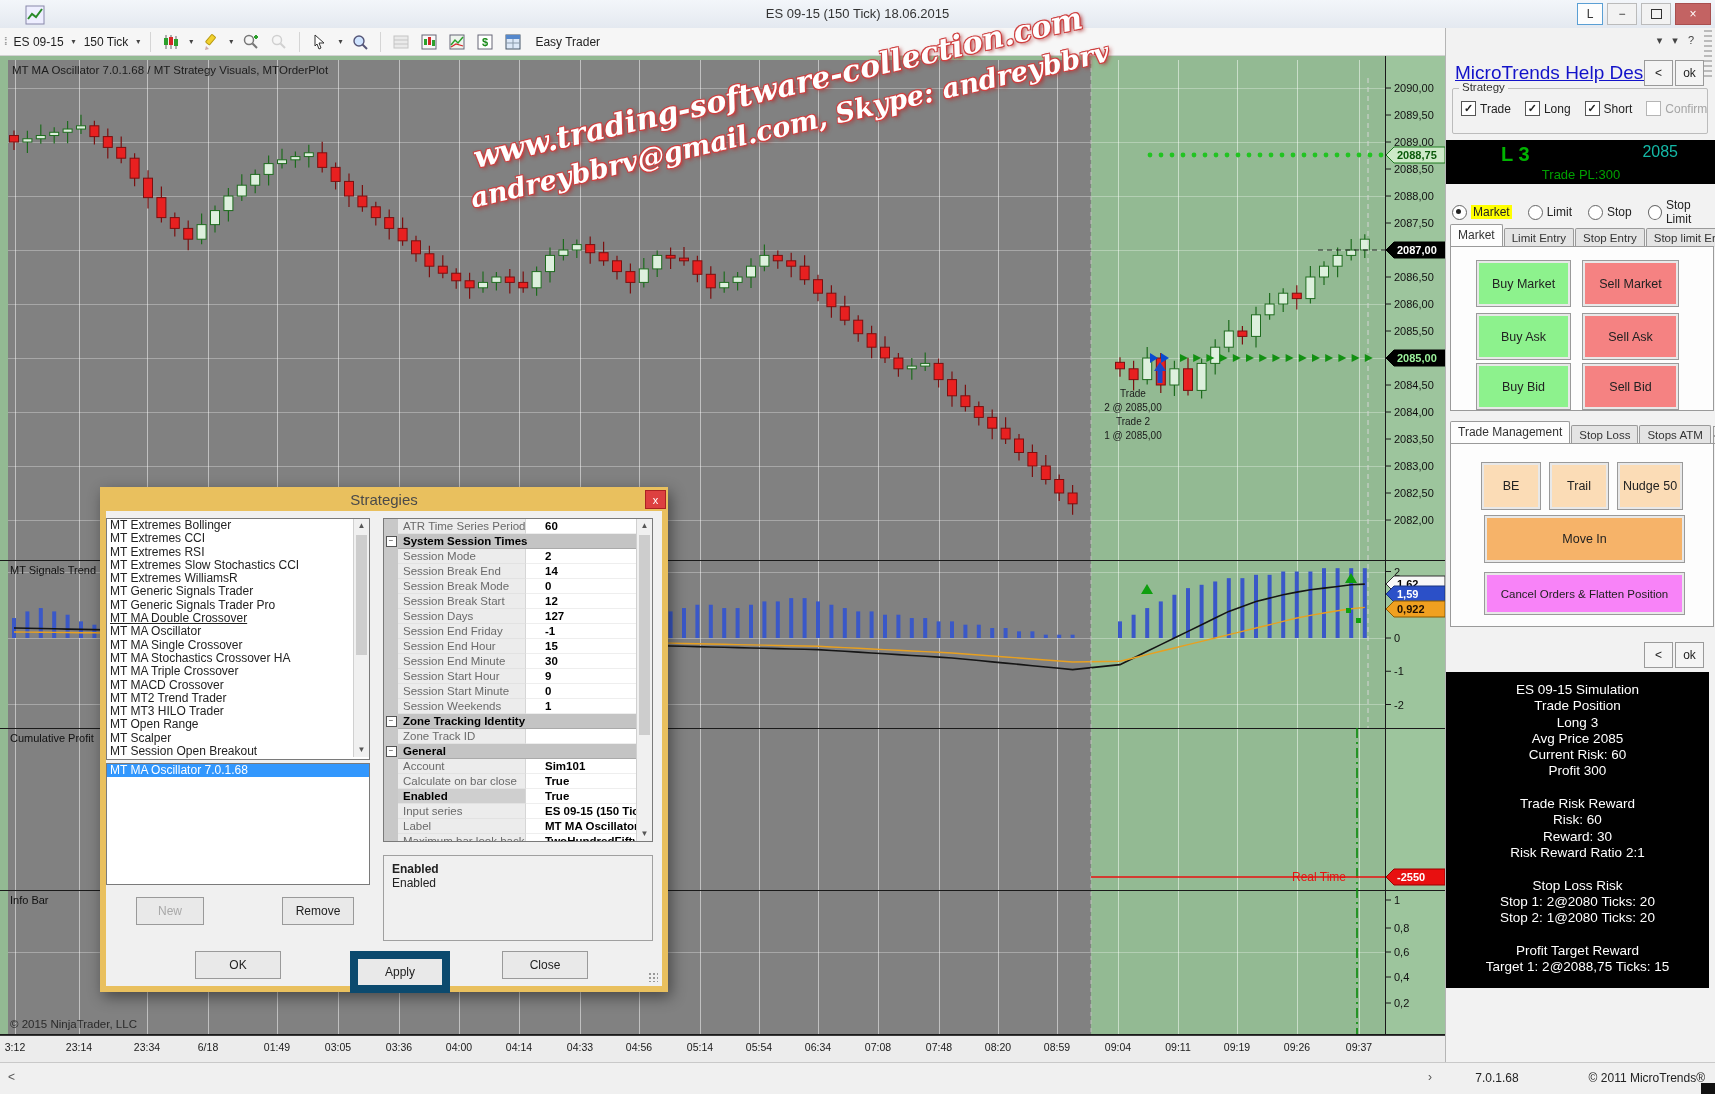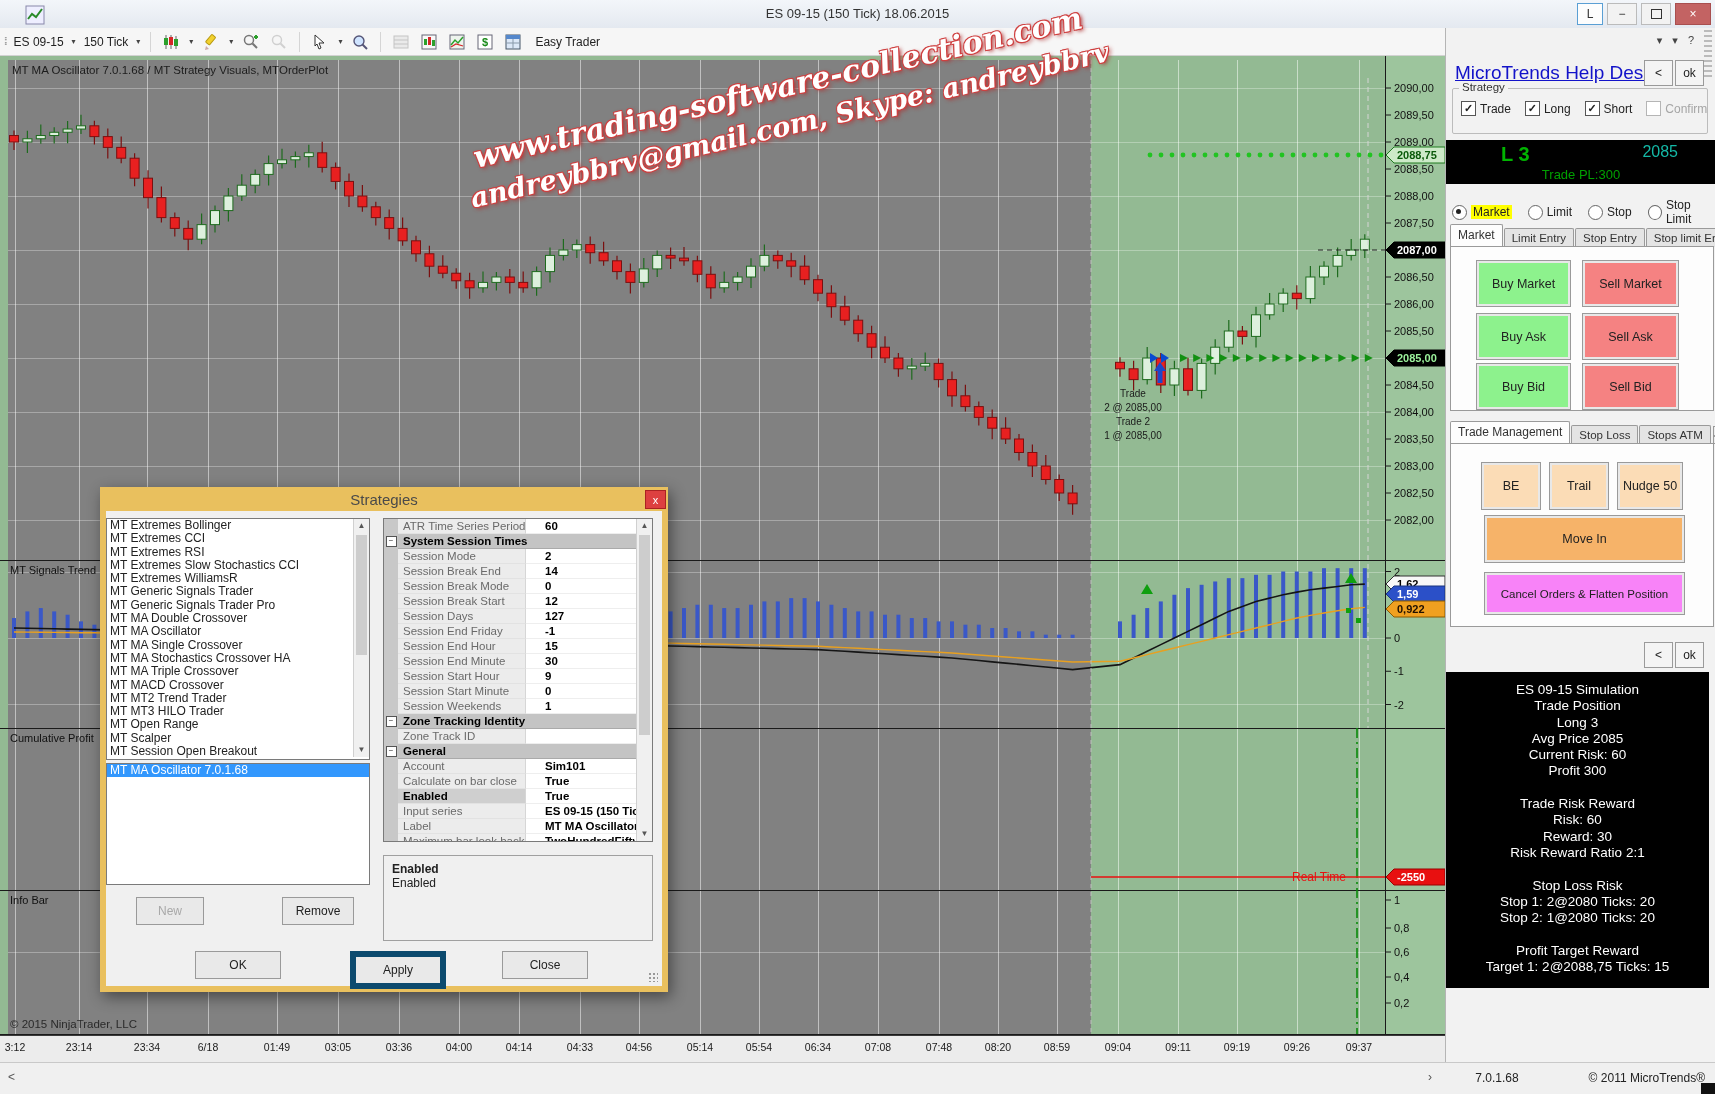--- a/index.html
+++ b/index.html
@@ -96,21 +96,21 @@
          font-size:11px;display:flex;align-items:center;justify-content:center;border:1px solid #a22;cursor:pointer}
   .lst{position:absolute;background:#fff;border:1px solid #7a7a7a;overflow:hidden}
   .lst .item{height:13.3px;line-height:13.3px;font-size:12px;padding-left:3px;white-space:nowrap;cursor:pointer}
   .lst .item.sel{background:#3297fd;color:#fff}
   .vsb{position:absolute;right:0;top:0;width:15px;background:#f0f0f0;border-left:1px solid #d0d0d0}
   .vsb .ar{height:14px;text-align:center;font-size:8px;color:#555;line-height:14px;cursor:pointer}
   .vsb .thumb{position:absolute;left:2px;width:11px;background:#cdcdcd;cursor:pointer}
   .btn{position:absolute;background:#e9e9e9;border:1px solid #9a9a9a;display:flex;align-items:center;
        justify-content:center;font-size:12px;cursor:pointer}
   .btn.dis{color:#a8a8a8}
-  .btn.focus{border:6px solid #0c4a6e}
+  .btn.focus{border:8px solid #0c4a6e}
   .grid{position:absolute;background:#fff;border:1px solid #7a7a7a;overflow:hidden}
   .grow{display:flex;height:15px;line-height:15px;font-size:11.5px}
   .gmargin{width:14px;background:#c8c8c8;flex:none;display:flex;align-items:center;justify-content:center}
   .gbox{width:9px;height:9px;border:1px solid #555;background:#fff;font-size:8px;line-height:7px;text-align:center;color:#333}
   .glabel{width:122px;flex:none;background:#ececec;color:#6a6a6a;border-right:1px solid #d6d6d6;
           border-bottom:1px solid #e2e2e2;padding-left:5px;white-space:nowrap;overflow:hidden;cursor:default}
   .gvalue{flex:1;background:#fff;color:#000;border-bottom:1px solid #eee;padding-left:19px;
           white-space:nowrap;overflow:hidden;font-weight:bold;cursor:default}
   .grow.cat .glabel,.grow.cat .gvalue{background:#c4c4c4;color:#000;font-weight:bold;border-bottom:1px solid #aaa}
   .grow.selrow .glabel{background:#cfcfcf;color:#000;font-weight:bold}
@@ -849,21 +849,21 @@
     <div class="dlg-x">x</div>
   </div>
   <div class="lst" id="strat-list" style="left:0px;top:25px;width:262px;height:240px">
       <div class="item" style="width: 243px;">MT Extremes Bollinger</div>
       <div class="item" style="width: 243px;">MT Extremes CCI</div>
       <div class="item" style="width: 243px;">MT Extremes RSI</div>
       <div class="item" style="width: 243px;">MT Extremes Slow Stochastics CCI</div>
       <div class="item" style="width: 243px;">MT Extremes WilliamsR</div>
       <div class="item" style="width: 243px;">MT Generic Signals Trader</div>
       <div class="item" style="width: 243px;">MT Generic Signals Trader Pro</div>
-      <div class="item" style="width: 243px;">MT MA Double Crossover</div>
+      <div class="item" style="width: 243px; text-decoration: underline;">MT MA Double Crossover</div>
       <div class="item" style="width: 243px;">MT MA Oscillator</div>
       <div class="item" style="width: 243px;">MT MA Single Crossover</div>
       <div class="item" style="width: 243px;">MT MA Stochastics Crossover HA</div>
       <div class="item" style="width: 243px;">MT MA Triple Crossover</div>
       <div class="item" style="width: 243px;">MT MACD Crossover</div>
       <div class="item" style="width: 243px;">MT MT2 Trend Trader</div>
       <div class="item" style="width: 243px;">MT MT3 HILO Trader</div>
       <div class="item" style="width: 243px;">MT Open Range</div>
       <div class="item" style="width: 243px;">MT Scalper</div>
       <div class="item" style="width: 243px;">MT Session Open Breakout</div>

